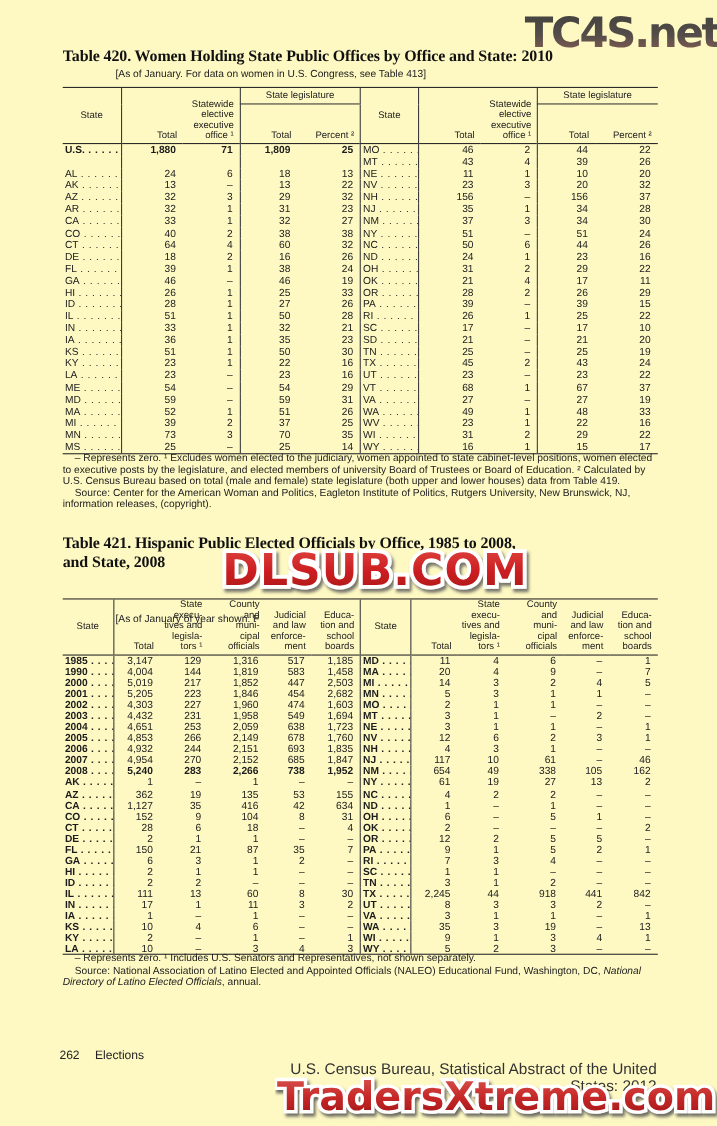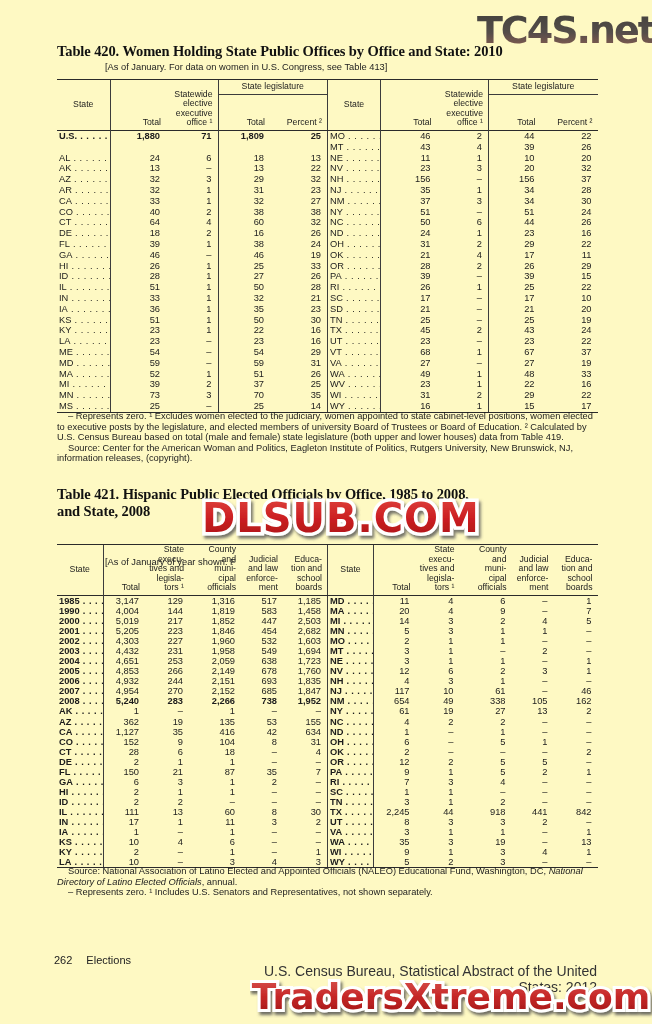--- a/index.html
+++ b/index.html
@@ -605,21 +605,21 @@
             <td class="num">223</td>
             <td class="num">1,846</td>
             <td class="num">454</td>
             <td class="num">2,682</td>
           </tr>
           <tr>
             <td class="state"><span class="lbl">2002</span></td>
             <td class="num">4,303</td>
             <td class="num">227</td>
             <td class="num">1,960</td>
-            <td class="num">532</td>
+            <td class="num">474</td>
             <td class="num">1,603</td>
           </tr>
           <tr>
             <td class="state"><span class="lbl">2003</span></td>
             <td class="num">4,432</td>
             <td class="num">231</td>
             <td class="num">1,958</td>
             <td class="num">549</td>
             <td class="num">1,694</td>
           </tr>
@@ -1041,22 +1041,22 @@
             <td class="num">2</td>
             <td class="num">3</td>
             <td class="num">–</td>
             <td class="num">–</td>
           </tr>
         </tbody>
     </table>
   </div>
 
   <div id="t421-foot" class="footnotes">
+    <p>– Represents zero. ¹ Includes U.S. Senators and Representatives, not shown separately.</p>
     <p><span>Source: National Association of Latino Elected and Appointed Officials (NALEO) Educational Fund, Washington, DC, </span><span class="ital">National Directory of Latino Elected Officials</span><span>, annual.</span></p>
-    <p>– Represents zero. ¹ Includes U.S. Senators and Representatives, not shown separately.</p>
   </div>
 
   <div id="page-foot">
     <span>262</span><span class="section">Elections</span>
   </div>
   <div id="census-line">U.S. Census Bureau, Statistical Abstract of the United States: 2012</div>
 
   <svg id="wm-bot" class="wm" width="402" height="56" viewBox="0 0 402 56">
     <defs>
       <linearGradient id="g3" x1="0" y1="0" x2="0" y2="1">

